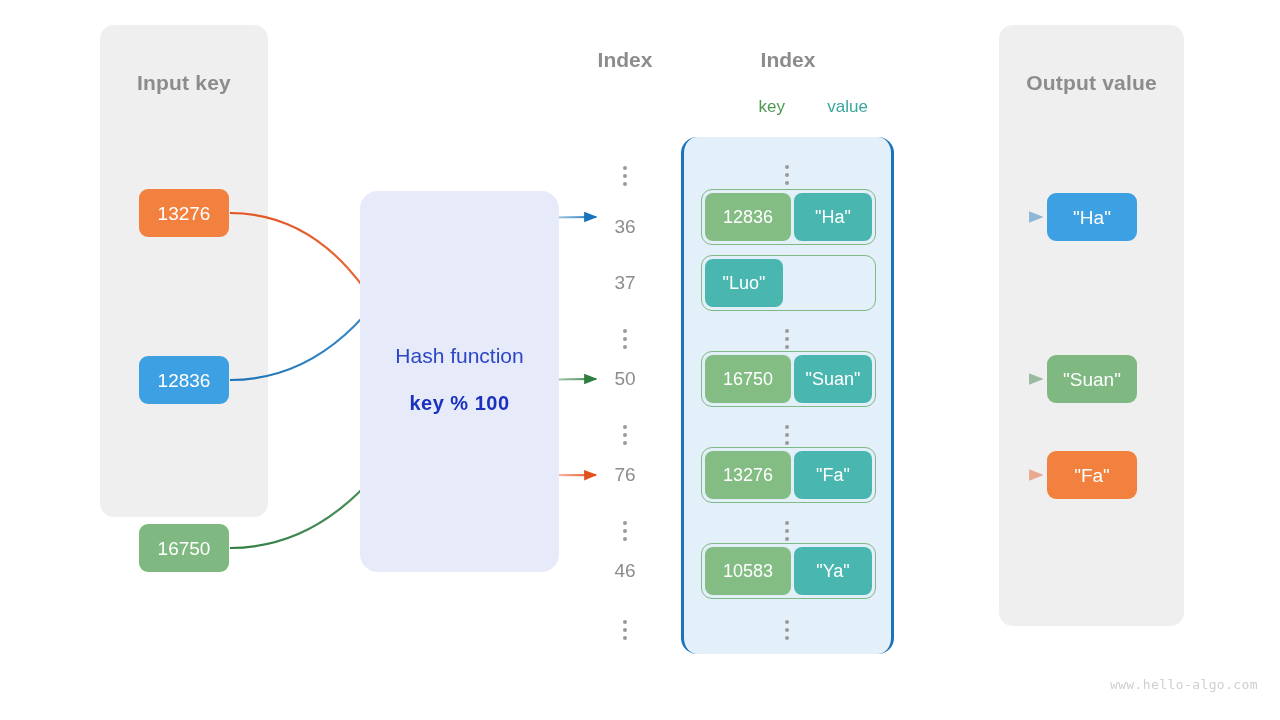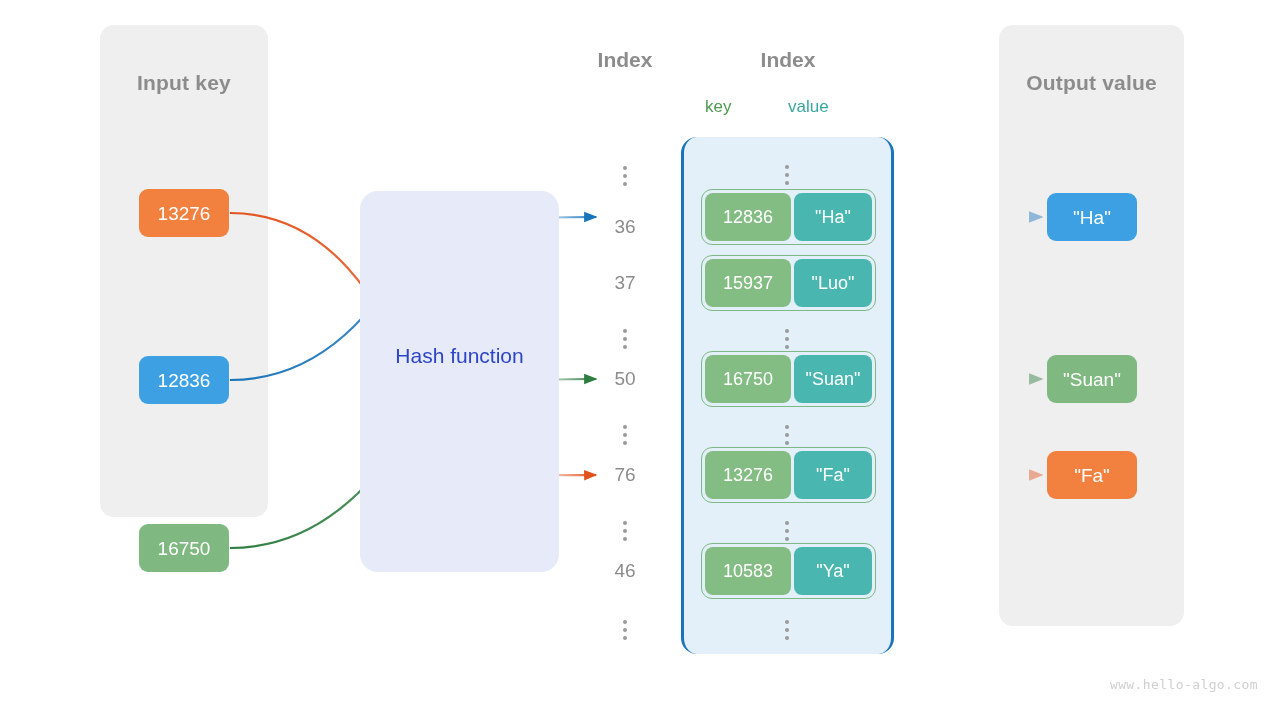--- a/index.html
+++ b/index.html
@@ -91,21 +91,21 @@
     font-weight: bold;
     color: #8c8c8c;
     text-align: center;
   }
   #hdr-index { left: 565px; top: 48px; width: 120px; }
   #hdr-array { left: 728px; top: 48px; width: 120px; }
 
   .sub-header {
     position: absolute;
     font-size: 17px;
-    text-align: left;
+    text-align: right;
   }
   #hdr-key   { left: 705px; top: 97px; width: 80px; color: #4f9a53; }
   #hdr-value { left: 788px; top: 97px; width: 80px; color: #3aa6a0; }
 
   
   .index-label {
     position: absolute;
     left: 595px;
     width: 60px;
     text-align: center;
@@ -296,20 +296,21 @@
     <line x1="652" y1="379" x2="790" y2="379" stroke="url(#gradGreenMid)" stroke-width="2.4"></line>
     <line x1="652" y1="475" x2="790" y2="475" stroke="url(#gradOrangeMid)" stroke-width="2.4"></line>
 
     <line x1="790" y1="217" x2="1042" y2="217" stroke="url(#gradBlueOut)" stroke-width="2.4" marker-end="url(#arrowBlueFade)"></line>
     <line x1="790" y1="379" x2="1042" y2="379" stroke="url(#gradGreenOut)" stroke-width="2.4" marker-end="url(#arrowGreenFade)"></line>
     <line x1="790" y1="475" x2="1042" y2="475" stroke="url(#gradOrangeOut)" stroke-width="2.4" marker-end="url(#arrowOrangeFade)"></line>
   </svg>
 
   <div id="hash-box"></div>
   <div id="hash-label">Hash function</div>
+  <div id="hash-formula">key % 100</div>
 
   <div id="input-chips">
       <div class="chip chip-in" style="left: 139px; top: 189px; background: rgb(242, 129, 63);">13276</div>
       <div class="chip chip-in" style="left: 139px; top: 356px; background: rgb(61, 160, 227);">12836</div>
       <div class="chip chip-in" style="left: 139px; top: 524px; background: rgb(127, 184, 128);">16750</div>
     </div>
 
   <div id="output-chips">
       <div class="chip chip-out" style="left: 1047px; top: 193px; background: rgb(61, 160, 227);">"Ha"</div>
       <div class="chip chip-out" style="left: 1047px; top: 355px; background: rgb(127, 184, 128);">"Suan"</div>
@@ -335,21 +336,20 @@
     </div>
 
   <div id="array-box"></div>
   <div id="array-rows">
       <div class="vdots arr" style="top: 167px;"></div>
       <div class="bucket" style="top: 217px;">
         <div class="cell cell-key">12836</div>
         <div class="cell cell-value">"Ha"</div>
       </div>
       <div class="bucket" style="top: 283px;">
-        <div class="cell cell-key">15937</div>
         <div class="cell cell-value">"Luo"</div>
       </div>
       <div class="vdots arr" style="top: 331px;"></div>
       <div class="bucket" style="top: 379px;">
         <div class="cell cell-key">16750</div>
         <div class="cell cell-value">"Suan"</div>
       </div>
       <div class="vdots arr" style="top: 427px;"></div>
       <div class="bucket" style="top: 475px;">
         <div class="cell cell-key">13276</div>

